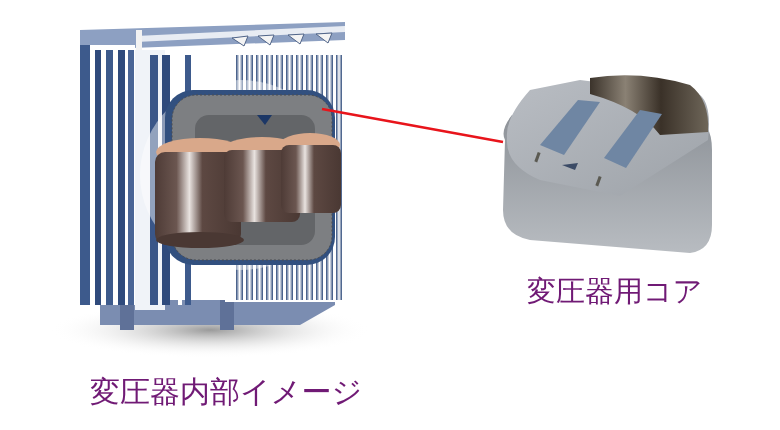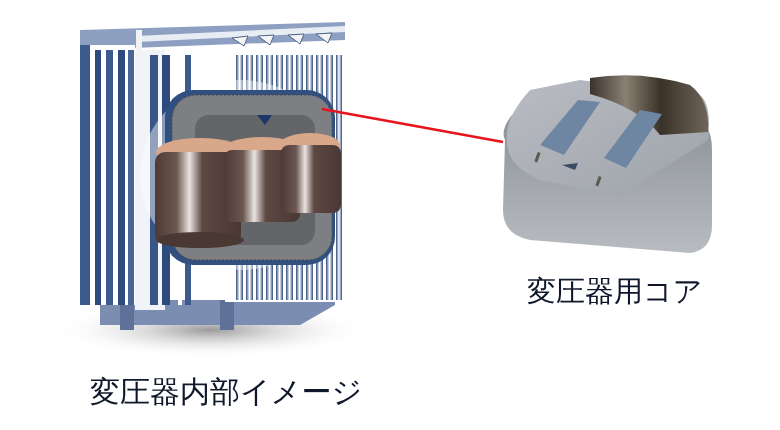--- a/index.html
+++ b/index.html
@@ -1,18 +1,18 @@
 <!DOCTYPE html>
 <html><head>
 <meta charset="utf-8">
 <style>
   html, body { margin: 0; padding: 0; background: #ffffff; }
   body { width: 780px; height: 430px; position: relative; overflow: hidden; font-family: "DejaVu Sans", sans-serif; }
   .canvas { position: absolute; left: 0; top: 0; width: 780px; height: 430px; }
-  .caption { position: absolute; color: #0f172a; font-size: 30px; letter-spacing: 0px; white-space: nowrap; }
+  .caption { position: absolute; color: #701a75; font-size: 30px; letter-spacing: 0px; white-space: nowrap; }
   .cap-left { left: 90px; top: 372px; font-family: Liberation Serif, serif; }
   .cap-right { left: 527px; top: 272px; font-size: 29px; }
 </style>
 </head>
 <body>
 
 <div class="canvas">
 <svg width="780" height="430" viewBox="0 0 780 430" xmlns="http://www.w3.org/2000/svg">
   <defs>
     <linearGradient id="finG" x1="0" x2="1" y1="0" y2="0">

